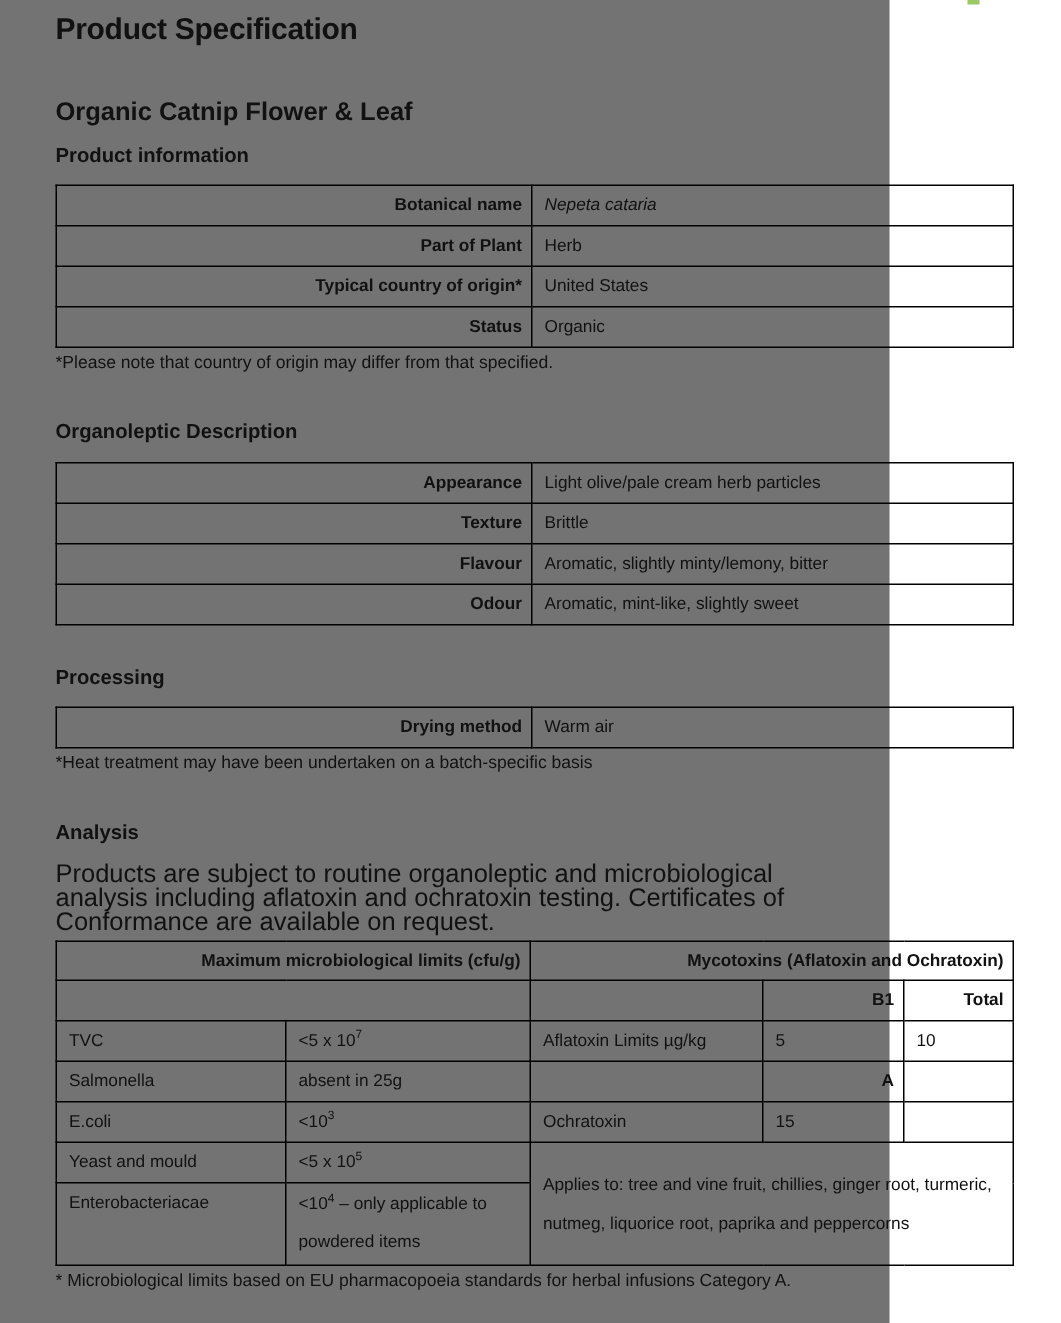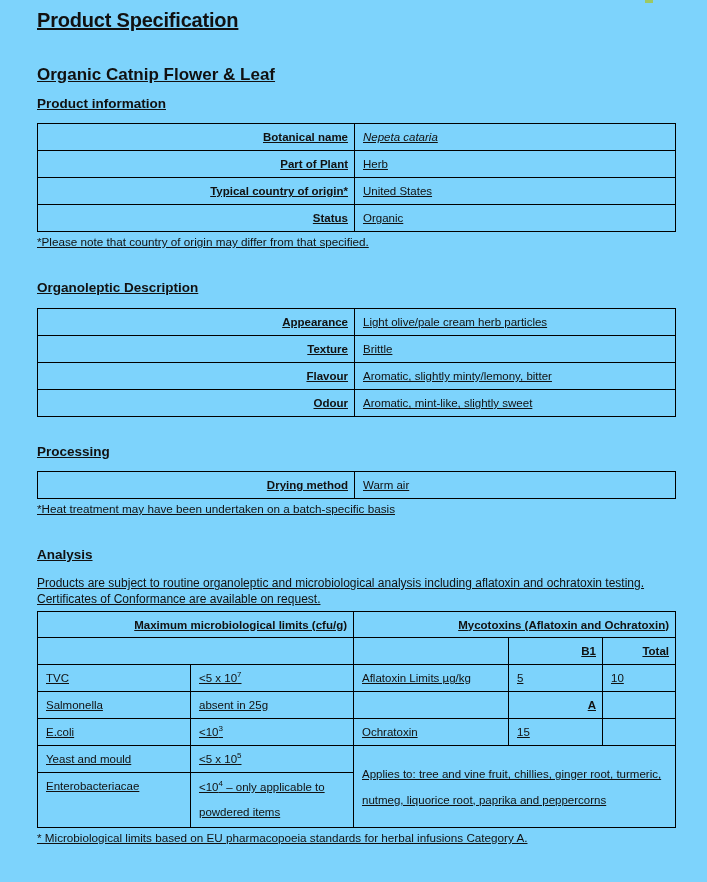--- a/index.html
+++ b/index.html
@@ -3,22 +3,22 @@
 <meta charset="utf-8">
 <style>
   * { margin: 0; padding: 0; box-sizing: border-box; }
   html, body { background: #ffffff; }
   body {
     width: 707px; height: 882px; overflow: hidden;
     font-family: "Liberation Sans", "DejaVu Sans", sans-serif;
     color: #111111;
   }
   .page {
-    position: relative; width: 707px; height: 882px;
-    background: #7dd3fc; padding: 8px 32px 0 37px; text-decoration: underline;
+    position: relative; width: 593px; height: 882px;
+    background: #737373; padding: 8px 32px 0 37px;
   }
   .logo-fragment { position: absolute; left: 645px; top: 0; width: 8px; height: 3px; }
 
   h1 { font-size: 20px; font-weight: 700; line-height: 24px; letter-spacing: -0.2px; }
   h2 { font-size: 17px; font-weight: 700; line-height: 22px; margin-top: 32px; }
   h3 { font-size: 13.5px; font-weight: 700; line-height: 17px; }
   .mt-pi   { margin-top: 9px; }
   .mt-sec  { margin-top: 30px; }
   .mt-proc { margin-top: 26px; }
 
@@ -35,21 +35,21 @@
   .kv col.c2 { width: 321px; }
   .lbl { font-weight: 700; text-align: right; }
   .italic { font-style: italic; }
   sup { font-size: 8px; line-height: 0; }
 
   .mt-t1 { margin-top: 11px; }
   .mt-t2 { margin-top: 12px; }
   .mt-t4 { margin-top: 4px; }
 
   .footnote { font-size: 11.7px; line-height: 14px; margin-top: 3px; }
-  .intro { font-size: 12px; line-height: 16px; margin-top: 12px; max-width: 638px; }
+  .intro { font-size: 17px; line-height: 16px; margin-top: 12px; max-width: 638px; }
 
   .analysis td { height: 27px; }
   .analysis .r-head td { height: 26px; }
   .analysis .r-last td { height: 50px; }
   .analysis col.a1 { width: 153px; }
   .analysis col.a2 { width: 163px; }
   .analysis col.a3 { width: 155px; }
   .analysis col.a4 { width: 94px; }
   .analysis col.a5 { width: 73px; }
   .applies-to { vertical-align: top; line-height: 25.5px; padding-top: 16px; }

